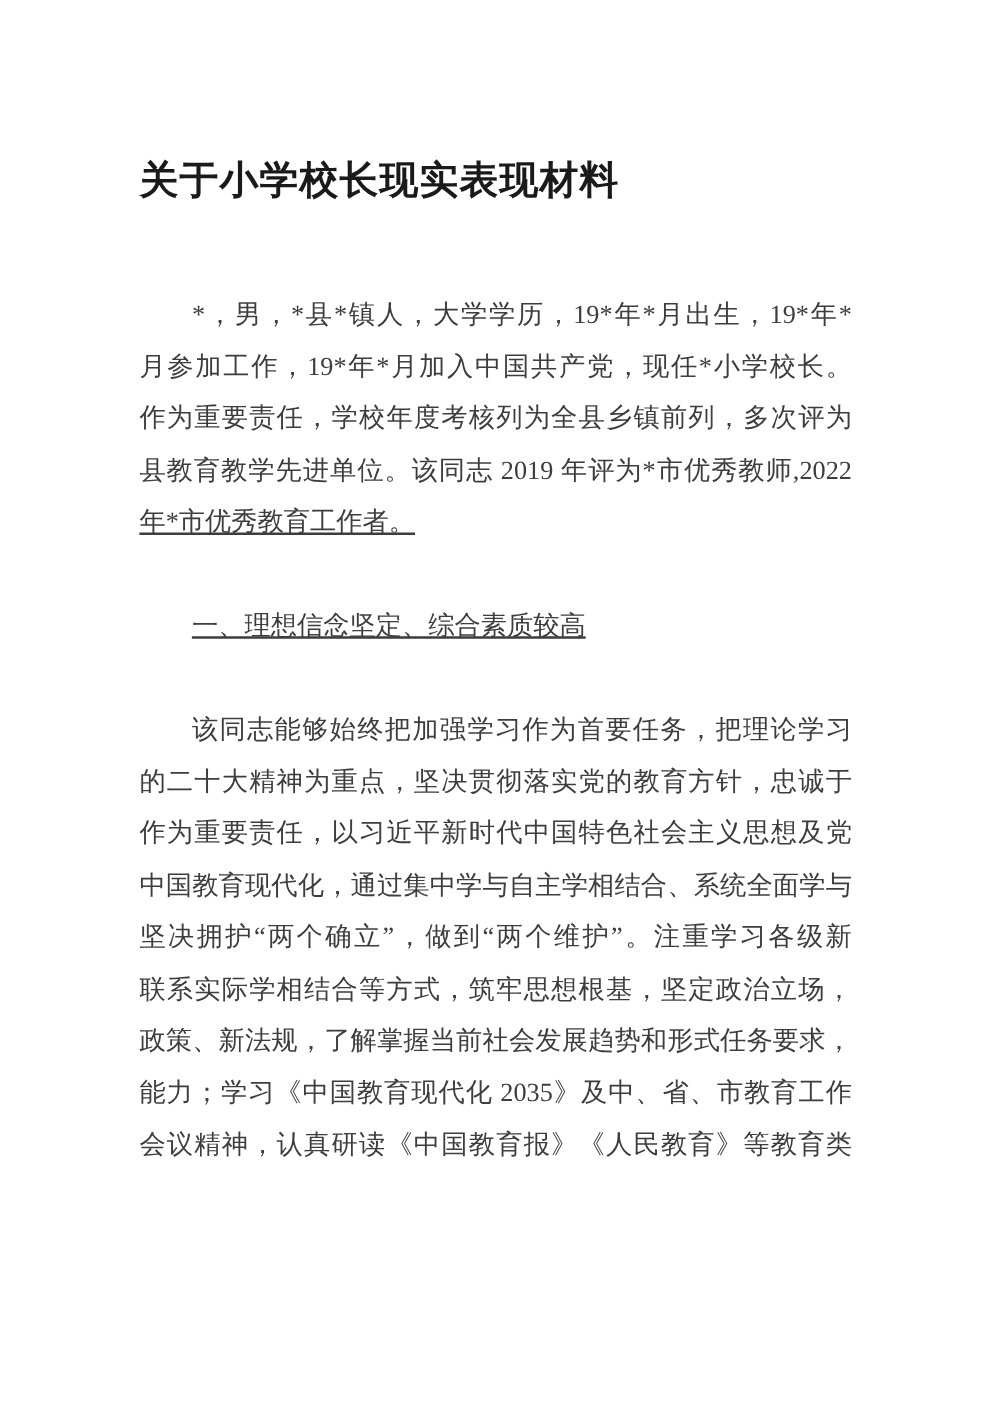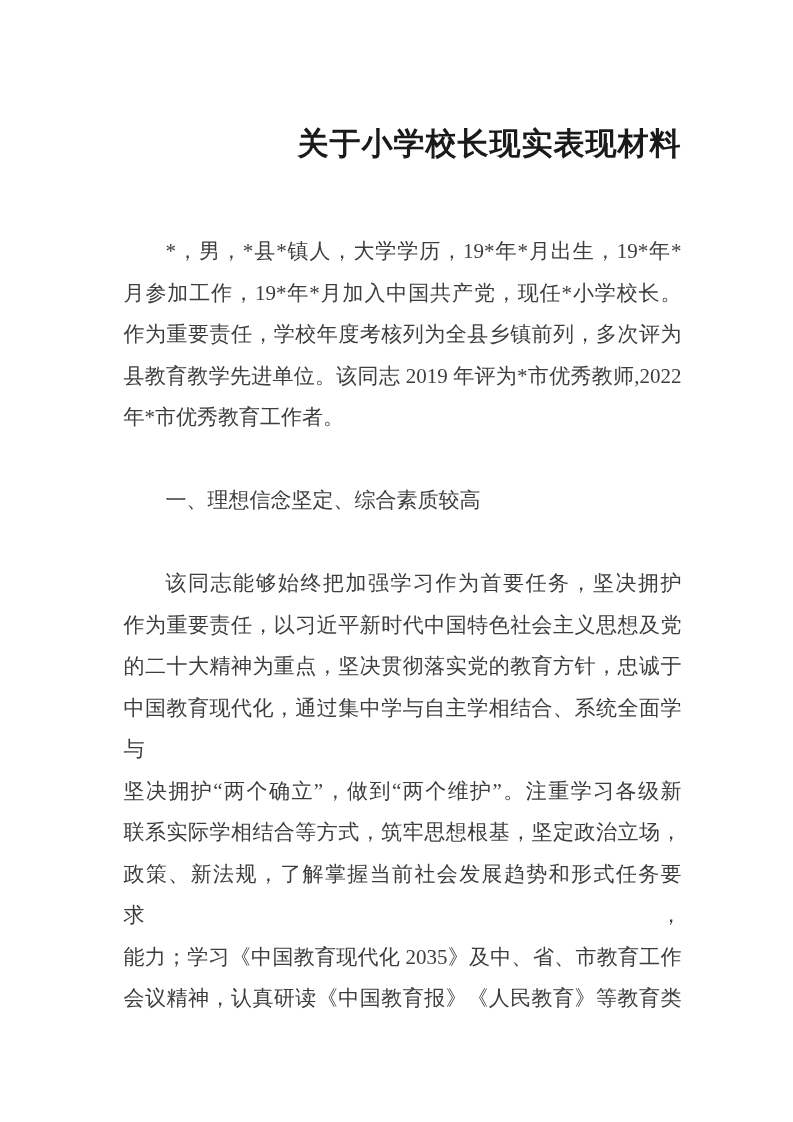--- a/index.html
+++ b/index.html
@@ -23,37 +23,37 @@
   }
   .content {
     width: 570px;
     margin: 0 auto;
   }
   .doc-title {
     margin-top: 122px;
     line-height: 44px;
     font-size: 31px;
     font-weight: bold;
-    text-align: right;
+    text-align: left;
     color: var(--title-color);
     letter-spacing: 1px;
   }
-  .block { color: var(--body-color); margin-left: 12px; }
+  .block { color: var(--body-color); }
   .block.paragraph:first-child { margin-top: 0; }
   #doc-blocks > .block:first-child { margin-top: 65px; }
   #doc-blocks > .block + .block { margin-top: 41.5px; }
   .line {
     display: block;
     line-height: 41.5px;
     font-size: 21px;
     text-align: justify;
     text-align-last: justify;
     white-space: normal;
   }
-  .line.no-stretch { text-align-last: left; }
+  .line.no-stretch { text-align-last: left; text-decoration: underline; }
   .line.indent { text-indent: 2em; }
   .block.heading .line { text-align-last: left; }
 </style>
 </head>
 <body>
 
 <div class="page">
   <div class="content">
     <h1 class="doc-title">关于小学校长现实表现材料</h1>
     <div id="doc-blocks">
@@ -61,23 +61,23 @@
           <div class="line indent">*，男，*县*镇人，大学学历，19*年*月出生，19*年*</div>
           <div class="line">月参加工作，19*年*月加入中国共产党，现任*小学校长。</div>
           <div class="line">作为重要责任，学校年度考核列为全县乡镇前列，多次评为</div>
           <div class="line">县教育教学先进单位。该同志 2019 年评为*市优秀教师,2022</div>
           <div class="line no-stretch">年*市优秀教育工作者。</div>
         </div>
         <div class="block heading">
           <div class="line indent no-stretch">一、理想信念坚定、综合素质较高</div>
         </div>
         <div class="block paragraph">
-          <div class="line indent">该同志能够始终把加强学习作为首要任务，坚决拥护</div>
+          <div class="line indent">该同志能够始终把加强学习作为首要任务，把理论学习</div>
+          <div class="line">的二十大精神为重点，坚决贯彻落实党的教育方针，忠诚于</div>
           <div class="line">作为重要责任，以习近平新时代中国特色社会主义思想及党</div>
-          <div class="line">的二十大精神为重点，坚决贯彻落实党的教育方针，忠诚于</div>
           <div class="line">中国教育现代化，通过集中学与自主学相结合、系统全面学与</div>
           <div class="line">坚决拥护“两个确立”，做到“两个维护”。注重学习各级新</div>
           <div class="line">联系实际学相结合等方式，筑牢思想根基，坚定政治立场，</div>
           <div class="line">政策、新法规，了解掌握当前社会发展趋势和形式任务要求，</div>
           <div class="line">能力；学习《中国教育现代化 2035》及中、省、市教育工作</div>
           <div class="line">会议精神，认真研读《中国教育报》《人民教育》等教育类</div>
         </div>
       </div>
   </div>
 </div>

